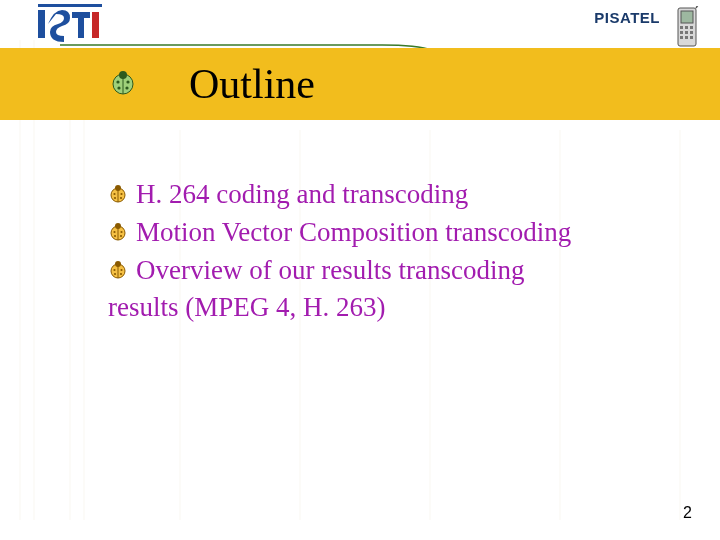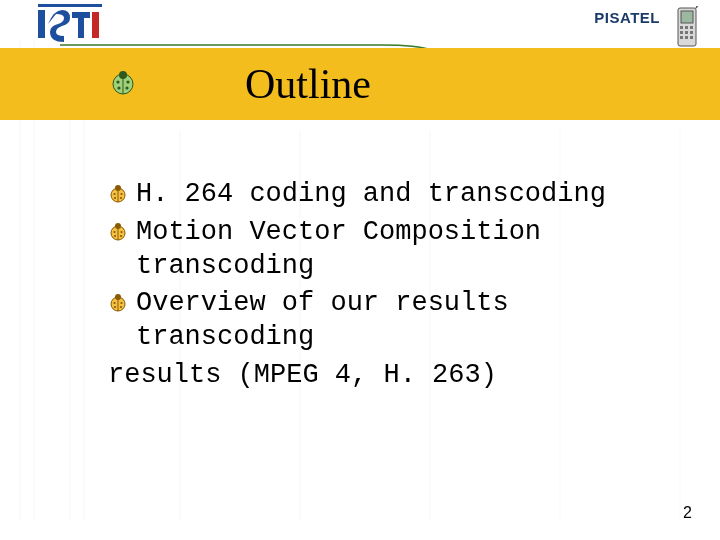--- a/index.html
+++ b/index.html
@@ -66,42 +66,42 @@
   }
   .title-band .bug {
     position: absolute;
     left: 110px;
     top: 22px;
   }
   .title-text {
     font-family: "Times New Roman", Times, serif;
     font-size: 42px;
     color: #000;
-    margin-left: 120px;
+    margin-left: 64px;
   }
   .content {
     position: relative;
     z-index: 2;
     padding: 58px 60px 0 108px;
   }
   .bullet-row {
     display: flex;
     align-items: flex-start;
     gap: 8px;
     margin-bottom: 4px;
   }
   .bullet-row .icon {
     flex: 0 0 auto;
     margin-top: 6px;
   }
   .bullet-text, .cont-text {
     font-size: 27px;
     line-height: 1.25;
-    color: #000000;
-    font-family: Liberation Mono, monospace;
+    color: #a21caf;
+    font-family: Liberation Serif, serif;
   }
   .cont-text {
   }
   .page-num {
     position: absolute;
     right: 28px;
     bottom: 18px;
     font-size: 16px;
     color: #000;
     z-index: 3;

